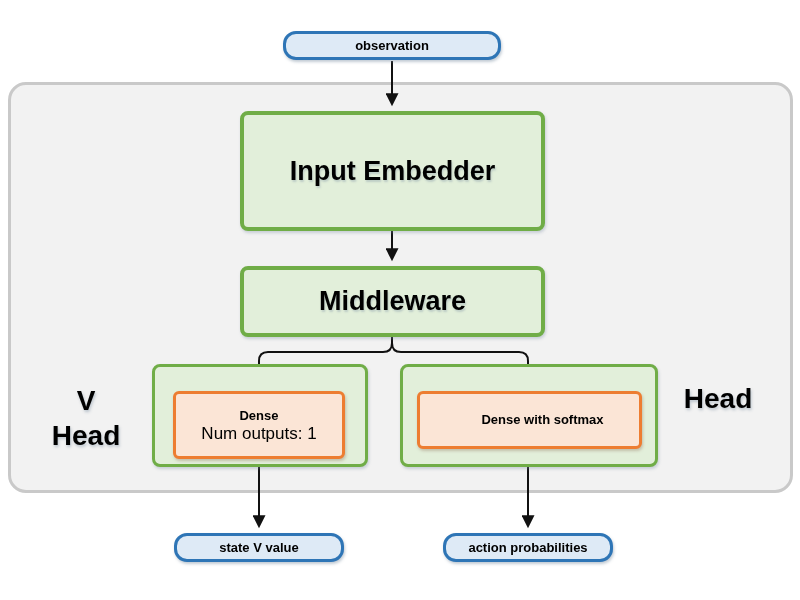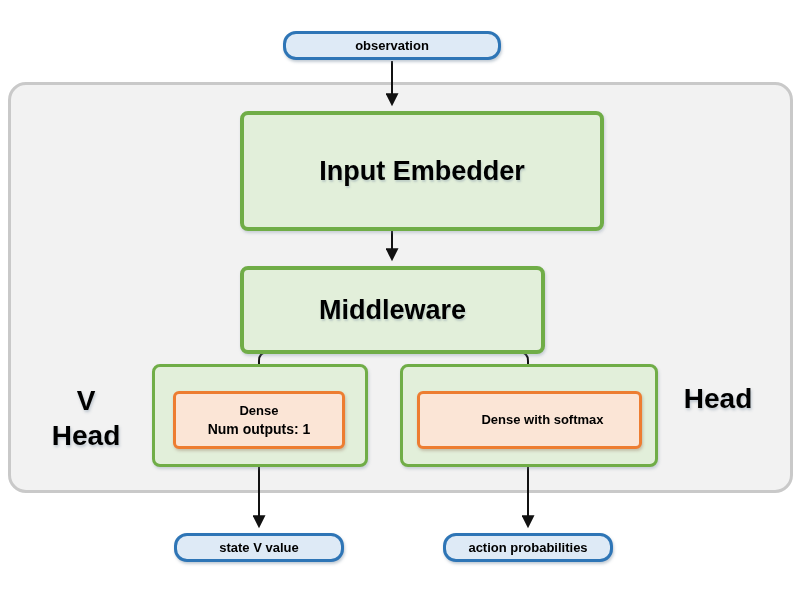--- a/index.html
+++ b/index.html
@@ -67,21 +67,21 @@
 
   
   .layer-node {
     background: var(--orange-fill, #fbe5d6);
     border: 3px solid var(--orange-border, #ed7d31);
     border-radius: 6px;
     color: #000;
     box-shadow: 1px 2px 3px rgba(150,120,100,0.4);
   }
   .layer-title { font-weight: 700; font-size: 13px; line-height: 18px; }
-  .layer-subtitle { font-weight: 700; font-size: 14px; line-height: 18px; }
+  .layer-subtitle { font-weight: 400; font-size: 17px; line-height: 18px; }
 
   
   .head-label {
     position: absolute;
     text-align: center;
     font-weight: 700;
     font-size: 28px;
     line-height: 35px;
     color: #000;
     text-shadow: 1px 2px 3px rgba(120,140,160,0.45);
@@ -120,30 +120,30 @@
       <path d="M259,449 L259,526" marker-end="url(#arrowhead)"></path>
 
       <path d="M528,449 L528,526" marker-end="url(#arrowhead)"></path>
     </g>
   </svg>
 
   <div class="node io-node" style="left:283px; top:31px; width:218px; height:29px;">
     <span>observation</span>
   </div>
 
-  <div class="node green-node" style="left:240px; top:111px; width:364px; height:120px;">
+  <div class="node green-node" style="left:240px; top:111px; width:305px; height:120px;">
     <span>Input Embedder</span>
   </div>
 
-  <div class="node green-node" style="left:240px; top:266px; width:305px; height:88px;">
+  <div class="node green-node" style="left:240px; top:266px; width:305px; height:71px;">
     <span>Middleware</span>
   </div>
 
   <div class="head-container" style="left:152px; top:364px; width:216px; height:103px;"></div>
-  <div class="node layer-node" style="left:173px; top:391px; width:172px; height:58px;">
+  <div class="node layer-node" style="left:173px; top:391px; width:172px; height:68px;">
     <span class="layer-title">Dense</span>
     <span class="layer-subtitle">Num outputs: 1</span>
   </div>
   <div class="head-label" style="left:30px; top:383px; width:112px;">
     <div>V</div>
     <div>Head</div>
   </div>
 
   <div class="head-container" style="left:400px; top:364px; width:258px; height:103px;"></div>
   <div class="node layer-node" style="left:417px; top:391px; width:225px; height:58px;padding-left:26px;">

